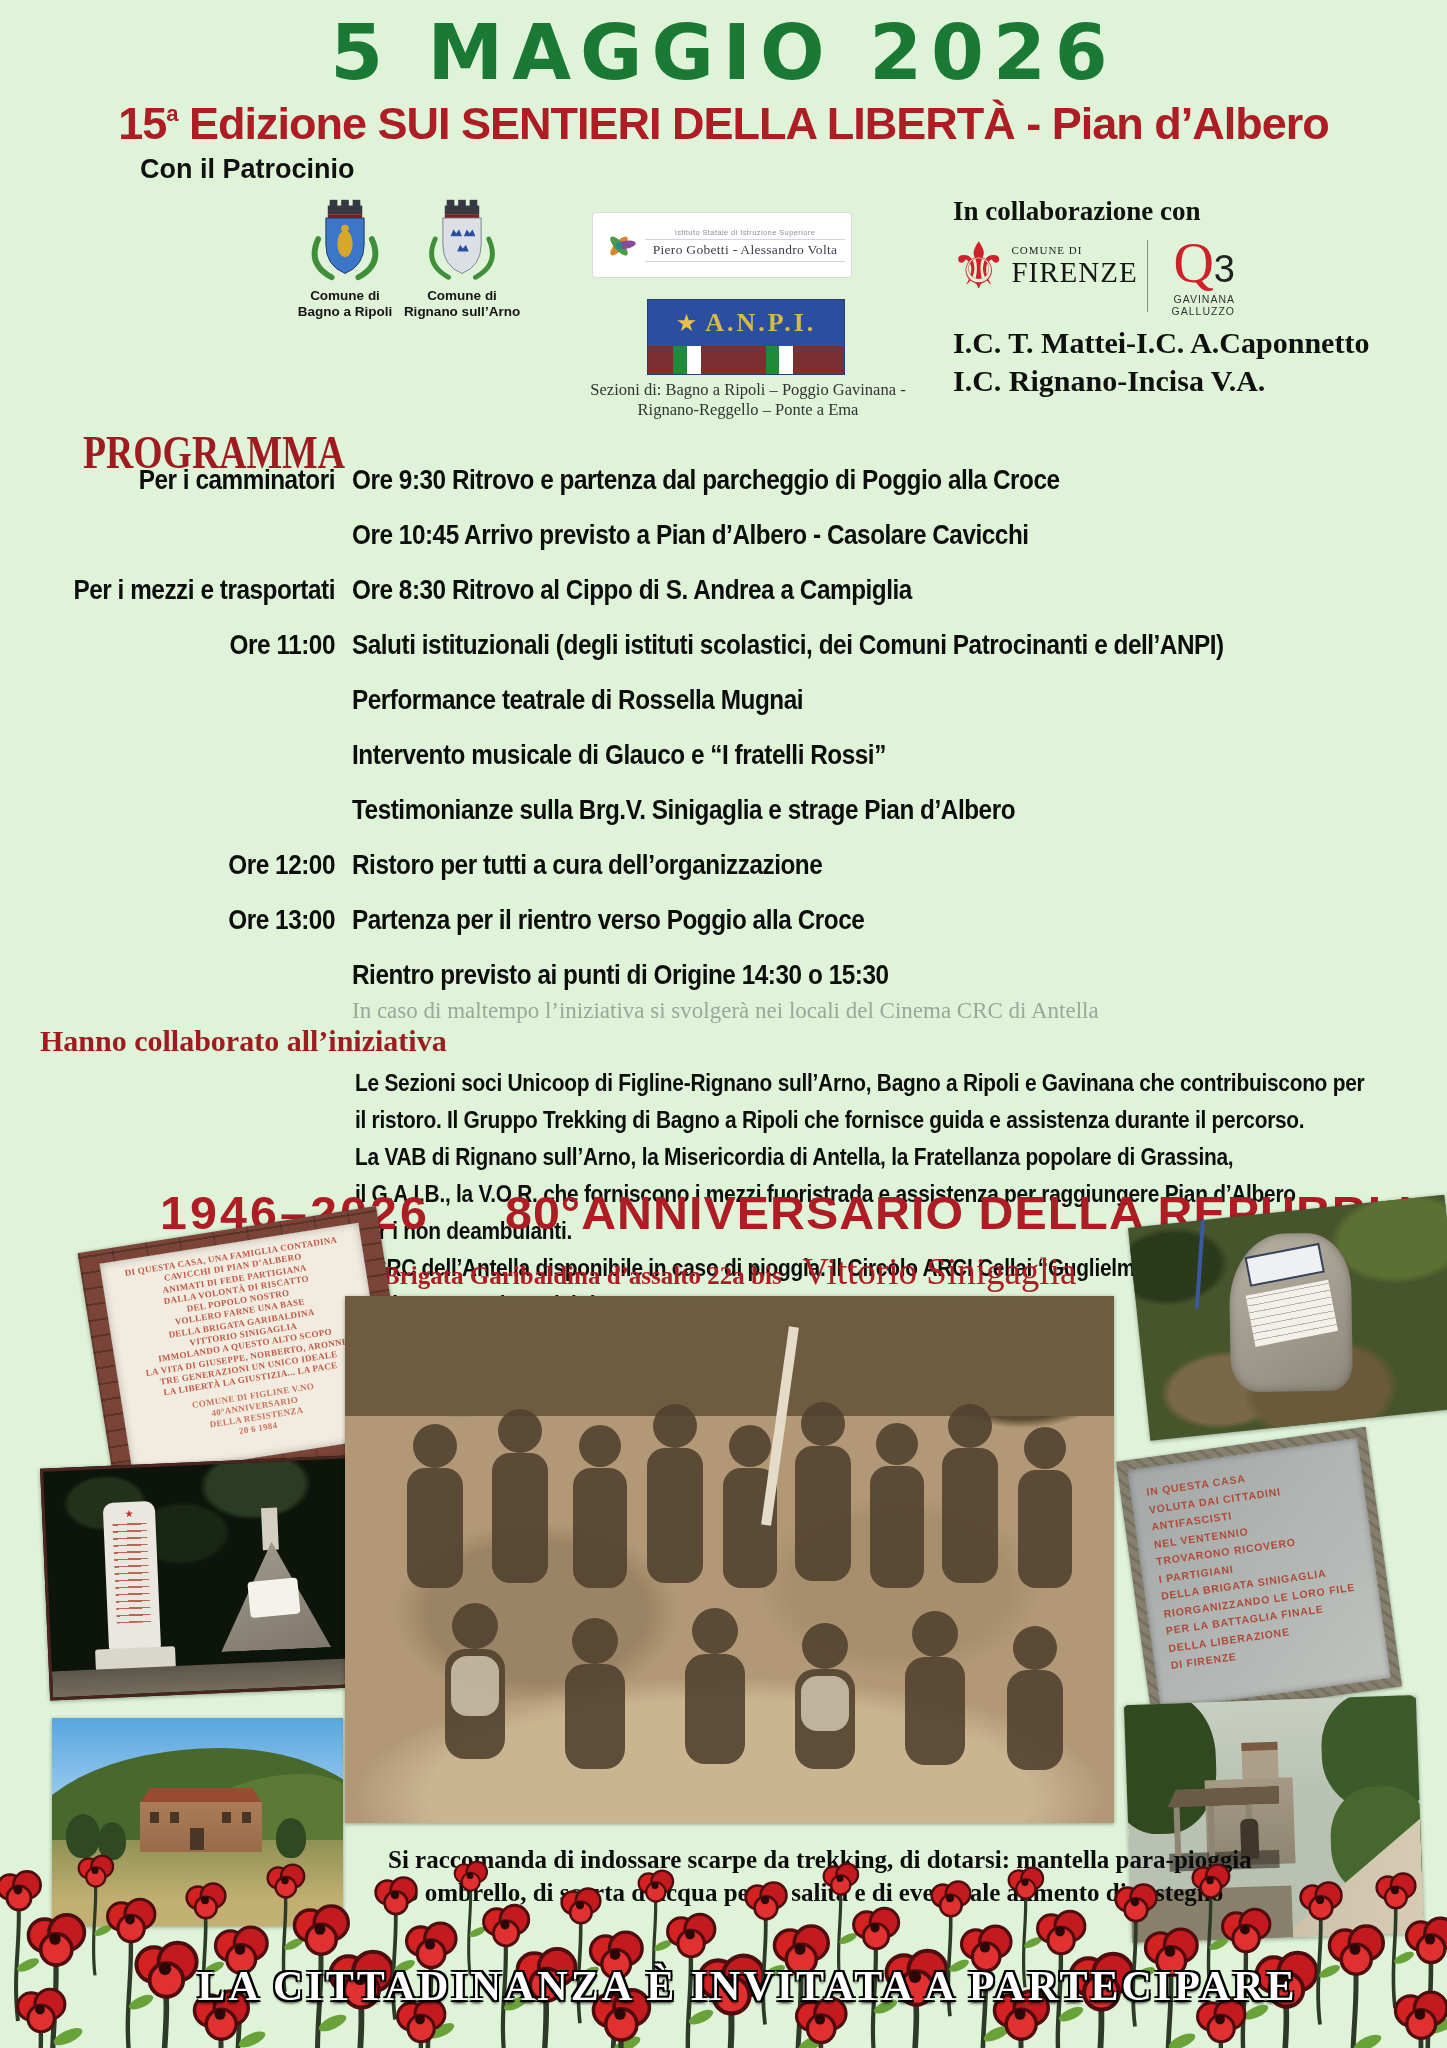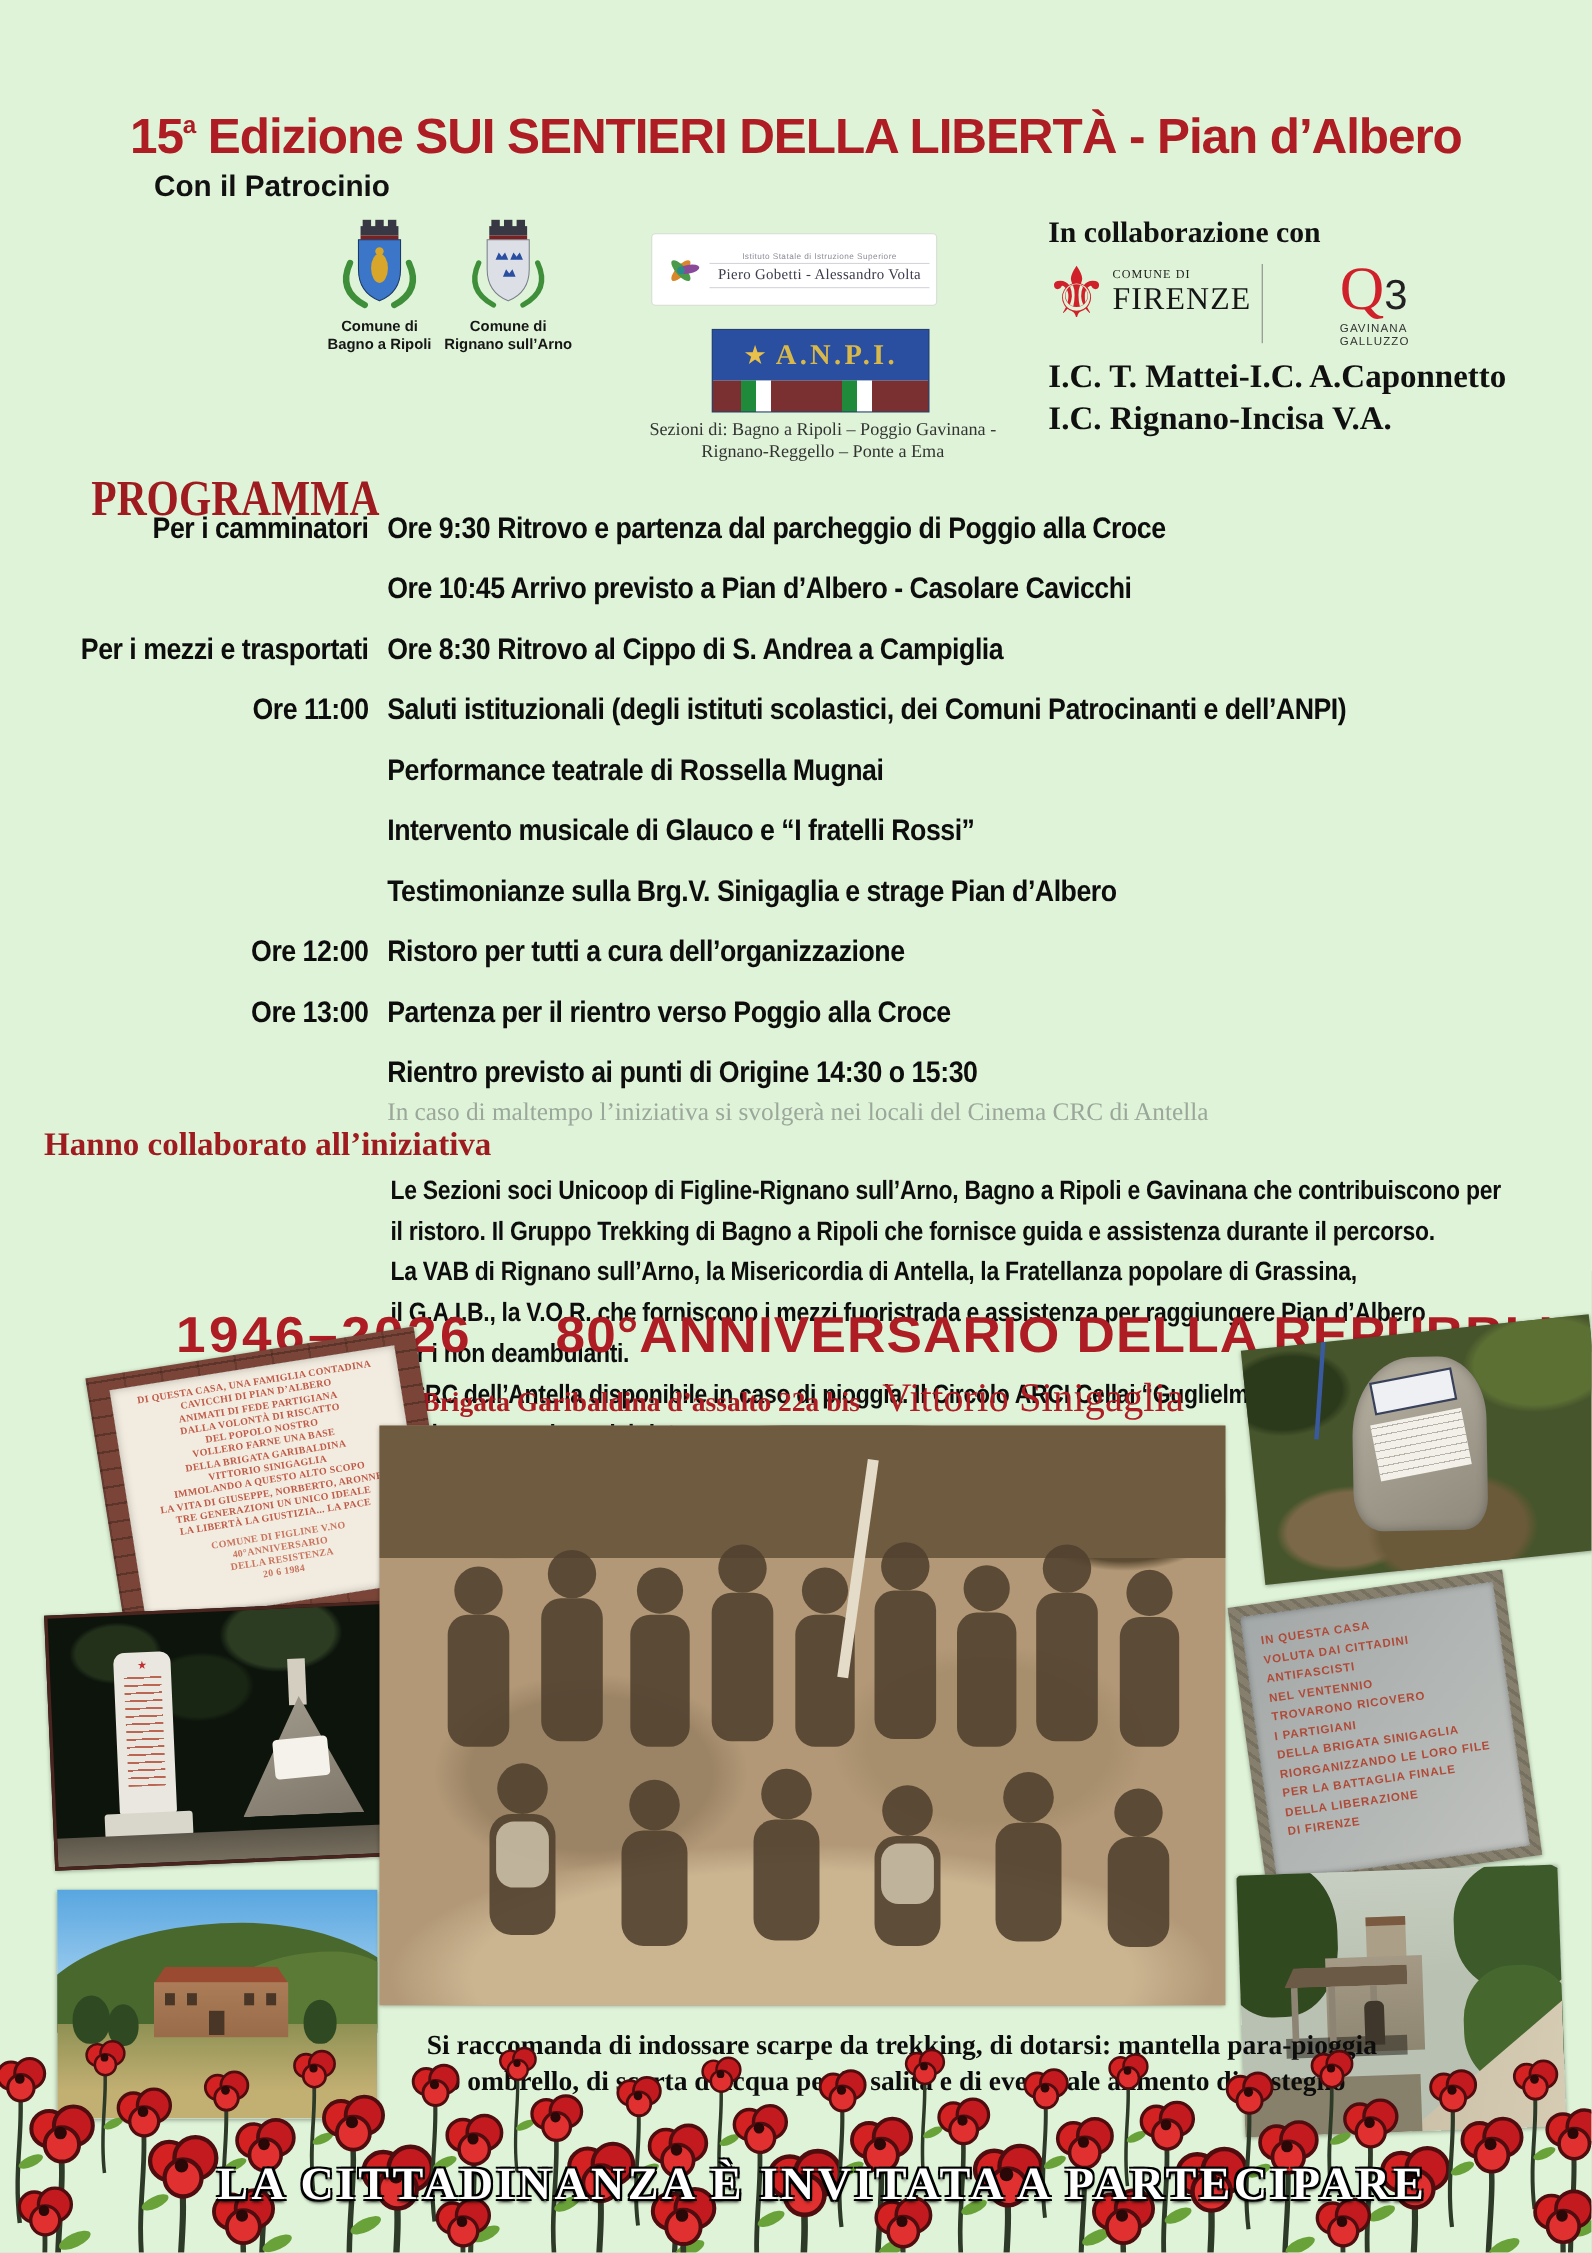--- a/index.html
+++ b/index.html
@@ -37,21 +37,21 @@
       font-size:16.5px;color:#333;line-height:20px;}
 
   
   .collab-head{top:196px;left:953px;font-family:"Liberation Serif",serif;font-weight:bold;font-size:27px;color:#111;}
   .firenze{top:234px;left:950px;display:flex;align-items:center;}
   .giglio{font-size:64px;color:#d0202a;line-height:64px;}
   .firenze-text{margin-left:4px;}
   .firenze-l1{font-family:"Liberation Serif",serif;font-size:11px;letter-spacing:1px;color:#222;}
   .firenze-l2{font-family:"Liberation Serif",serif;font-size:29px;letter-spacing:1px;color:#161616;}
   .collab-divider{top:240px;left:1147px;width:1px;height:72px;background:#8a8a8a;}
-  .q3{top:238px;left:1218px;width:120px;text-align:left;}
+  .q3{top:238px;left:1115px;width:120px;text-align:right;}
   .q3-q{font-family:"Liberation Serif",serif;font-size:56px;color:#d0202a;line-height:50px;}
   .q3-3{font-family:"Liberation Sans",sans-serif;font-size:38px;color:#222;}
   .q3-sub{font-size:10.5px;color:#333;letter-spacing:1px;margin-top:2px;}
   .ic-line{left:953px;font-family:"Liberation Serif",serif;font-weight:bold;font-size:30px;color:#101010;}
 
   
   .prog-head{top:426px;left:83px;font-family:"Liberation Serif",serif;font-weight:bold;font-size:46px;color:#9e1c20;
       transform:scaleX(.82);transform-origin:left;}
   .prow-label{width:335px;text-align:right;font-weight:bold;font-size:27px;color:#0d0d0d;
       transform:scaleX(.9);transform-origin:right;letter-spacing:-.5px;}
@@ -158,20 +158,21 @@
   .poppies{top:1833px;left:0;z-index:30;}
   .invite{top:1962px;left:0;width:100%;text-align:center;z-index:40;
       font-family:"Liberation Serif",serif;font-weight:bold;font-size:42px;letter-spacing:3px;color:#fff;
       text-shadow:-2px -2px 0 #000,2px -2px 0 #000,-2px 2px 0 #000,2px 2px 0 #000,0 3px 3px #000;margin-left:24px;}
 </style>
 </head>
 <body>
 
 <div id="poster">
 
+  <div class="abs date-title">5 MAGGIO 2026</div>
   <div class="abs edition"><span>15</span><sup>a</sup><span> Edizione SUI SENTIERI DELLA LIBERTÀ - Pian d’Albero</span></div>
 
   <div class="abs patro-head">Con il  Patrocinio</div>
 
 
   <div class="abs crest" style="left:285px;top:196px;">
     <svg width="116" height="88" viewBox="0 0 116 92">
       <rect x="42" y="4" width="8" height="7" fill="#383844"></rect>
         <rect x="54" y="4" width="8" height="7" fill="#383844"></rect>
         <rect x="66" y="4" width="8" height="7" fill="#383844"></rect>

